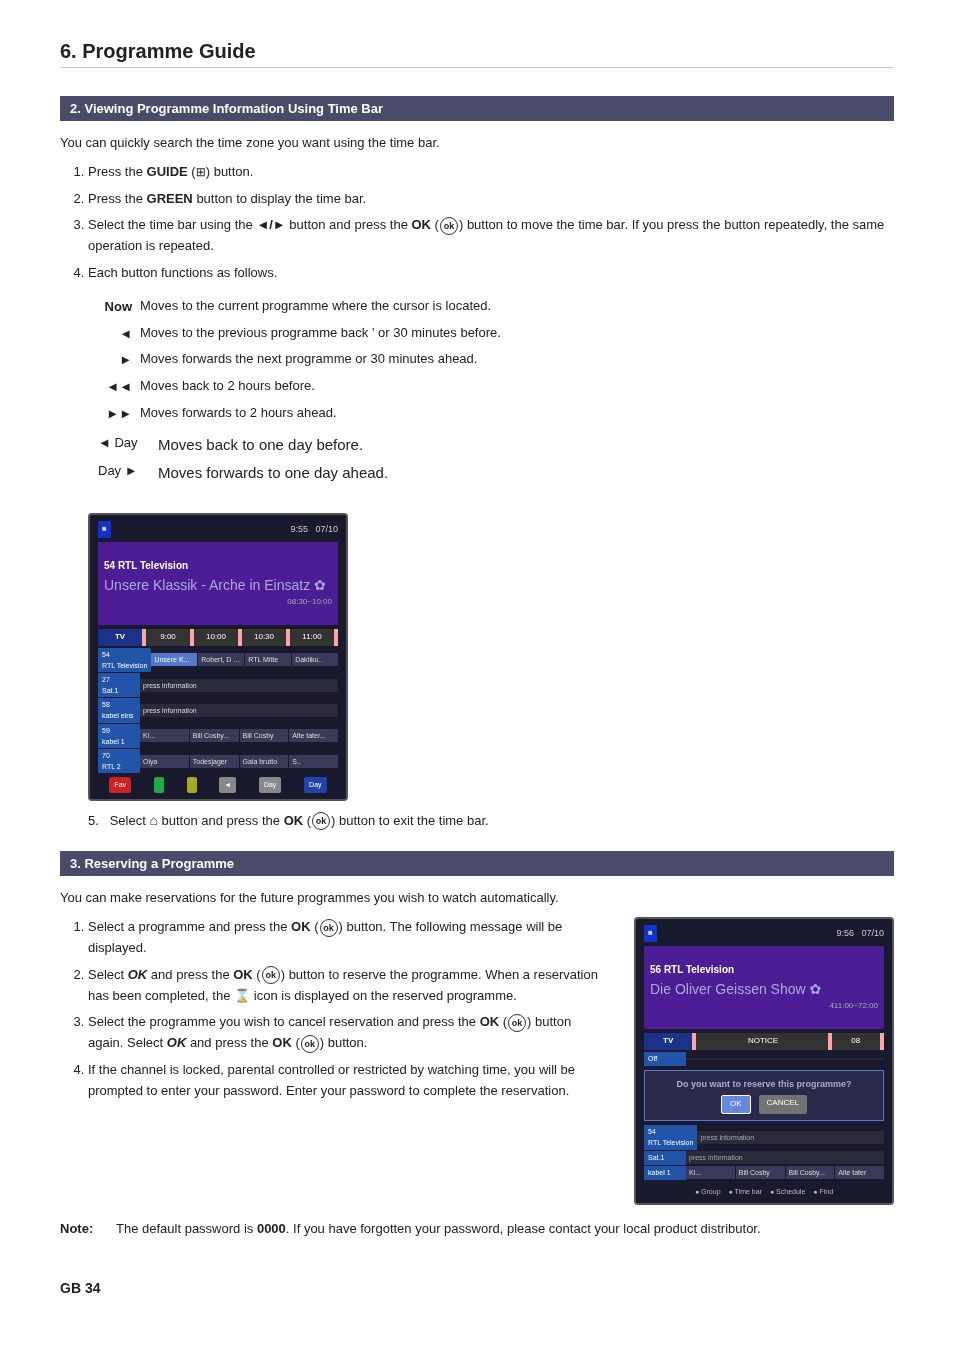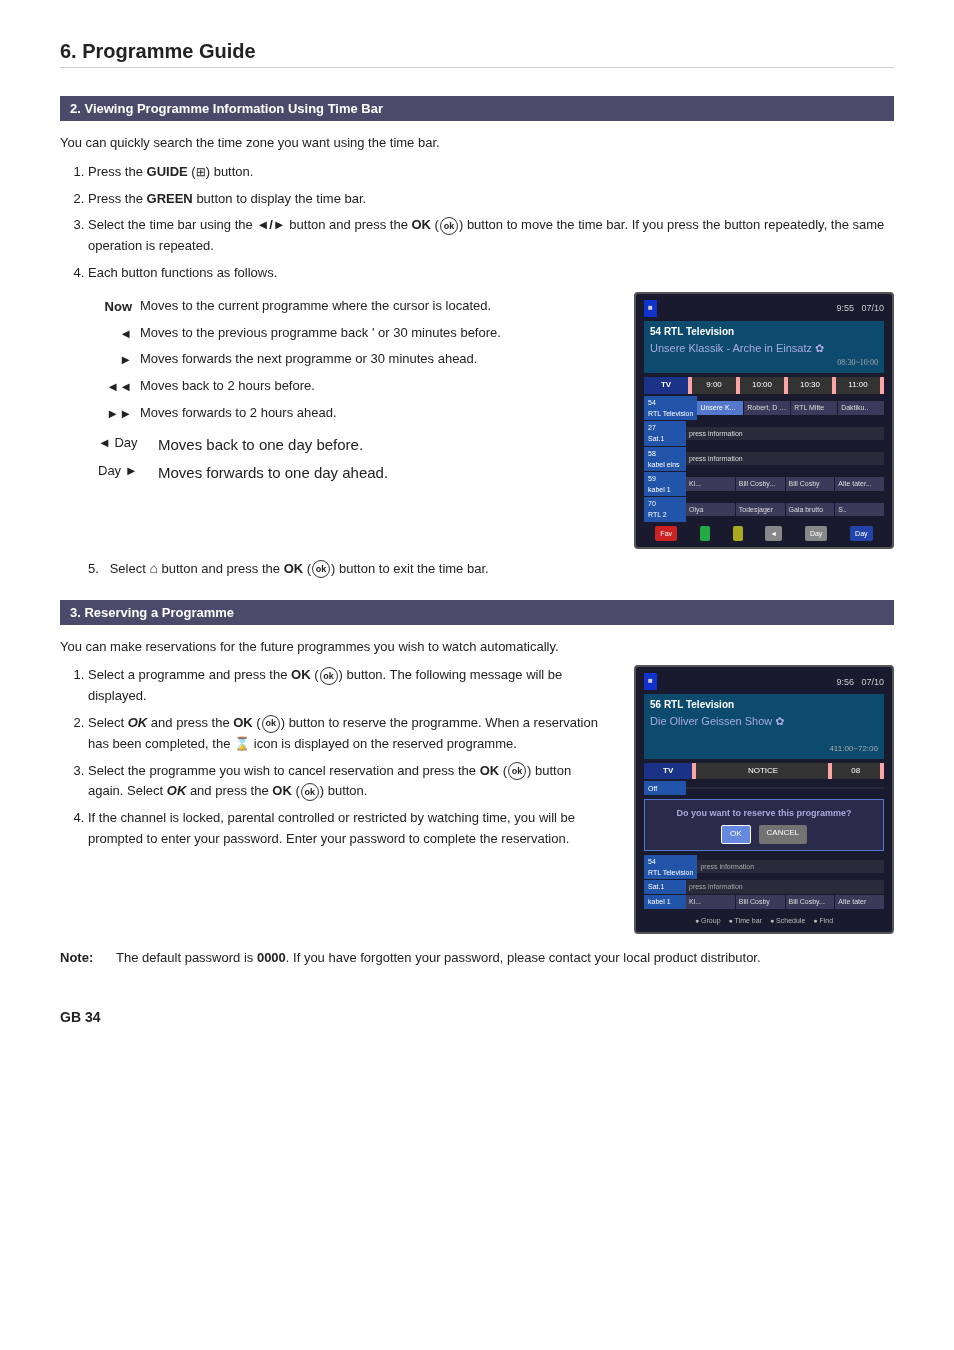--- a/index.html
+++ b/index.html
@@ -107,31 +107,31 @@
     }
     .tv-top-bar {
       display: flex;
       justify-content: space-between;
       align-items: center;
       margin-bottom: 4px;
       font-size: 9px;
       color: #ccc;
     }
     .tv-channel-info {
-      background: #0c4a6e;
-      padding: 3px 6px;
+      background: #4c1d95;
+      padding: 16px 6px;
       margin-bottom: 4px;
       font-size: 9px;
     }
     .tv-channel-name {
       font-weight: bold;
       font-size: 10px;
     }
     .tv-program-name {
-      font-size: 11px;
+      font-size: 14px;
       color: #aad;
     }
     .tv-time-row {
       display: flex;
       background: #333;
       margin-bottom: 2px;
       font-size: 8px;
     }
     .tv-time-cell {
       padding: 2px 4px;
@@ -290,21 +290,21 @@
 <div class="section-header">2. Viewing Programme Information Using Time Bar</div>
 
 <div class="section-body">
   <p>You can quickly search the time zone you want using the time bar.</p>
   <ol>
     <li>Press the <b>GUIDE</b> (<span class="inline-icon">⊞</span>) button.</li>
     <li>Press the <b>GREEN</b> button to display the time bar.</li>
     <li>Select the time bar using the <b>◄/►</b> button and press the <b>OK</b> (<span class="icon-ok">ok</span>) button to move the time bar. If you press the button repeatedly, the same operation is repeated.</li>
     <li>
       Each button functions as follows.
-      <div class="two-col" style="margin-top:8px;">
+      <div class="two-col" style="margin-top:8px;flex-direction:column;">
         <div class="text-col">
           <div class="button-table">
 
             <div class="button-row">
               <span class="btn-label">Now</span>
               <span class="btn-desc">Moves to the current programme where the cursor is located.</span>
             </div>
 
             <div class="button-row">
               <span class="btn-label">◄</span>
@@ -339,21 +339,21 @@
 
         <div class="img-col">
           <div class="tv-screen">
             <div class="tv-top-bar">
               <span style="background:#1133cc;padding:2px 4px;font-weight:bold;font-size:8px;">■</span>
               <span>9:55 &nbsp; 07/10</span>
             </div>
             <div class="tv-channel-info">
               <div class="tv-channel-name">54 RTL Television</div>
               <div class="tv-program-name">Unsere Klassik - Arche in Einsatz ✿</div>
-              <div style="font-size:8px;color:#aaa;text-align:right;font-family:Liberation Serif, serif;">08:30~10:00</div>
+              <div style="font-size:8px;color:#aaa;text-align:right;">08:30~10:00</div>
             </div>
 
             <div class="tv-time-row">
               <div class="tv-time-cell" style="background:#1a3388;font-weight:bold;">TV</div>
               <div class="tv-time-cell">9:00</div>
               <div class="tv-time-cell">10:00</div>
               <div class="tv-time-cell">10:30</div>
               <div class="tv-time-cell">11:00</div>
             </div>
 
@@ -429,21 +429,21 @@
 
     <div class="img-col">
       <div class="tv-screen2">
         <div class="tv-top-bar">
           <span style="background:#1133cc;padding:2px 4px;font-weight:bold;font-size:8px;">■</span>
           <span>9:56 &nbsp; 07/10</span>
         </div>
         <div class="tv-channel-info">
           <div class="tv-channel-name">56 RTL Television</div>
           <div class="tv-program-name">Die Oliver Geissen Show ✿</div>
-          <div style="font-size:8px;color:#aaa;text-align:right;margin-top:12px;">411:00~72:00</div>
+          <div style="font-size:8px;color:#aaa;text-align:right;">411:00~72:00</div>
         </div>
 
         <div class="tv-time-row">
           <div class="tv-time-cell" style="background:#1a3388;font-weight:bold;">TV</div>
           <div class="tv-time-cell" style="flex:3;text-align:center;padding-left:6px;">NOTICE</div>
           <div class="tv-time-cell">08</div>
         </div>
 
         <div class="tv-guide-row">
           <div class="tv-ch-label">Off</div>

